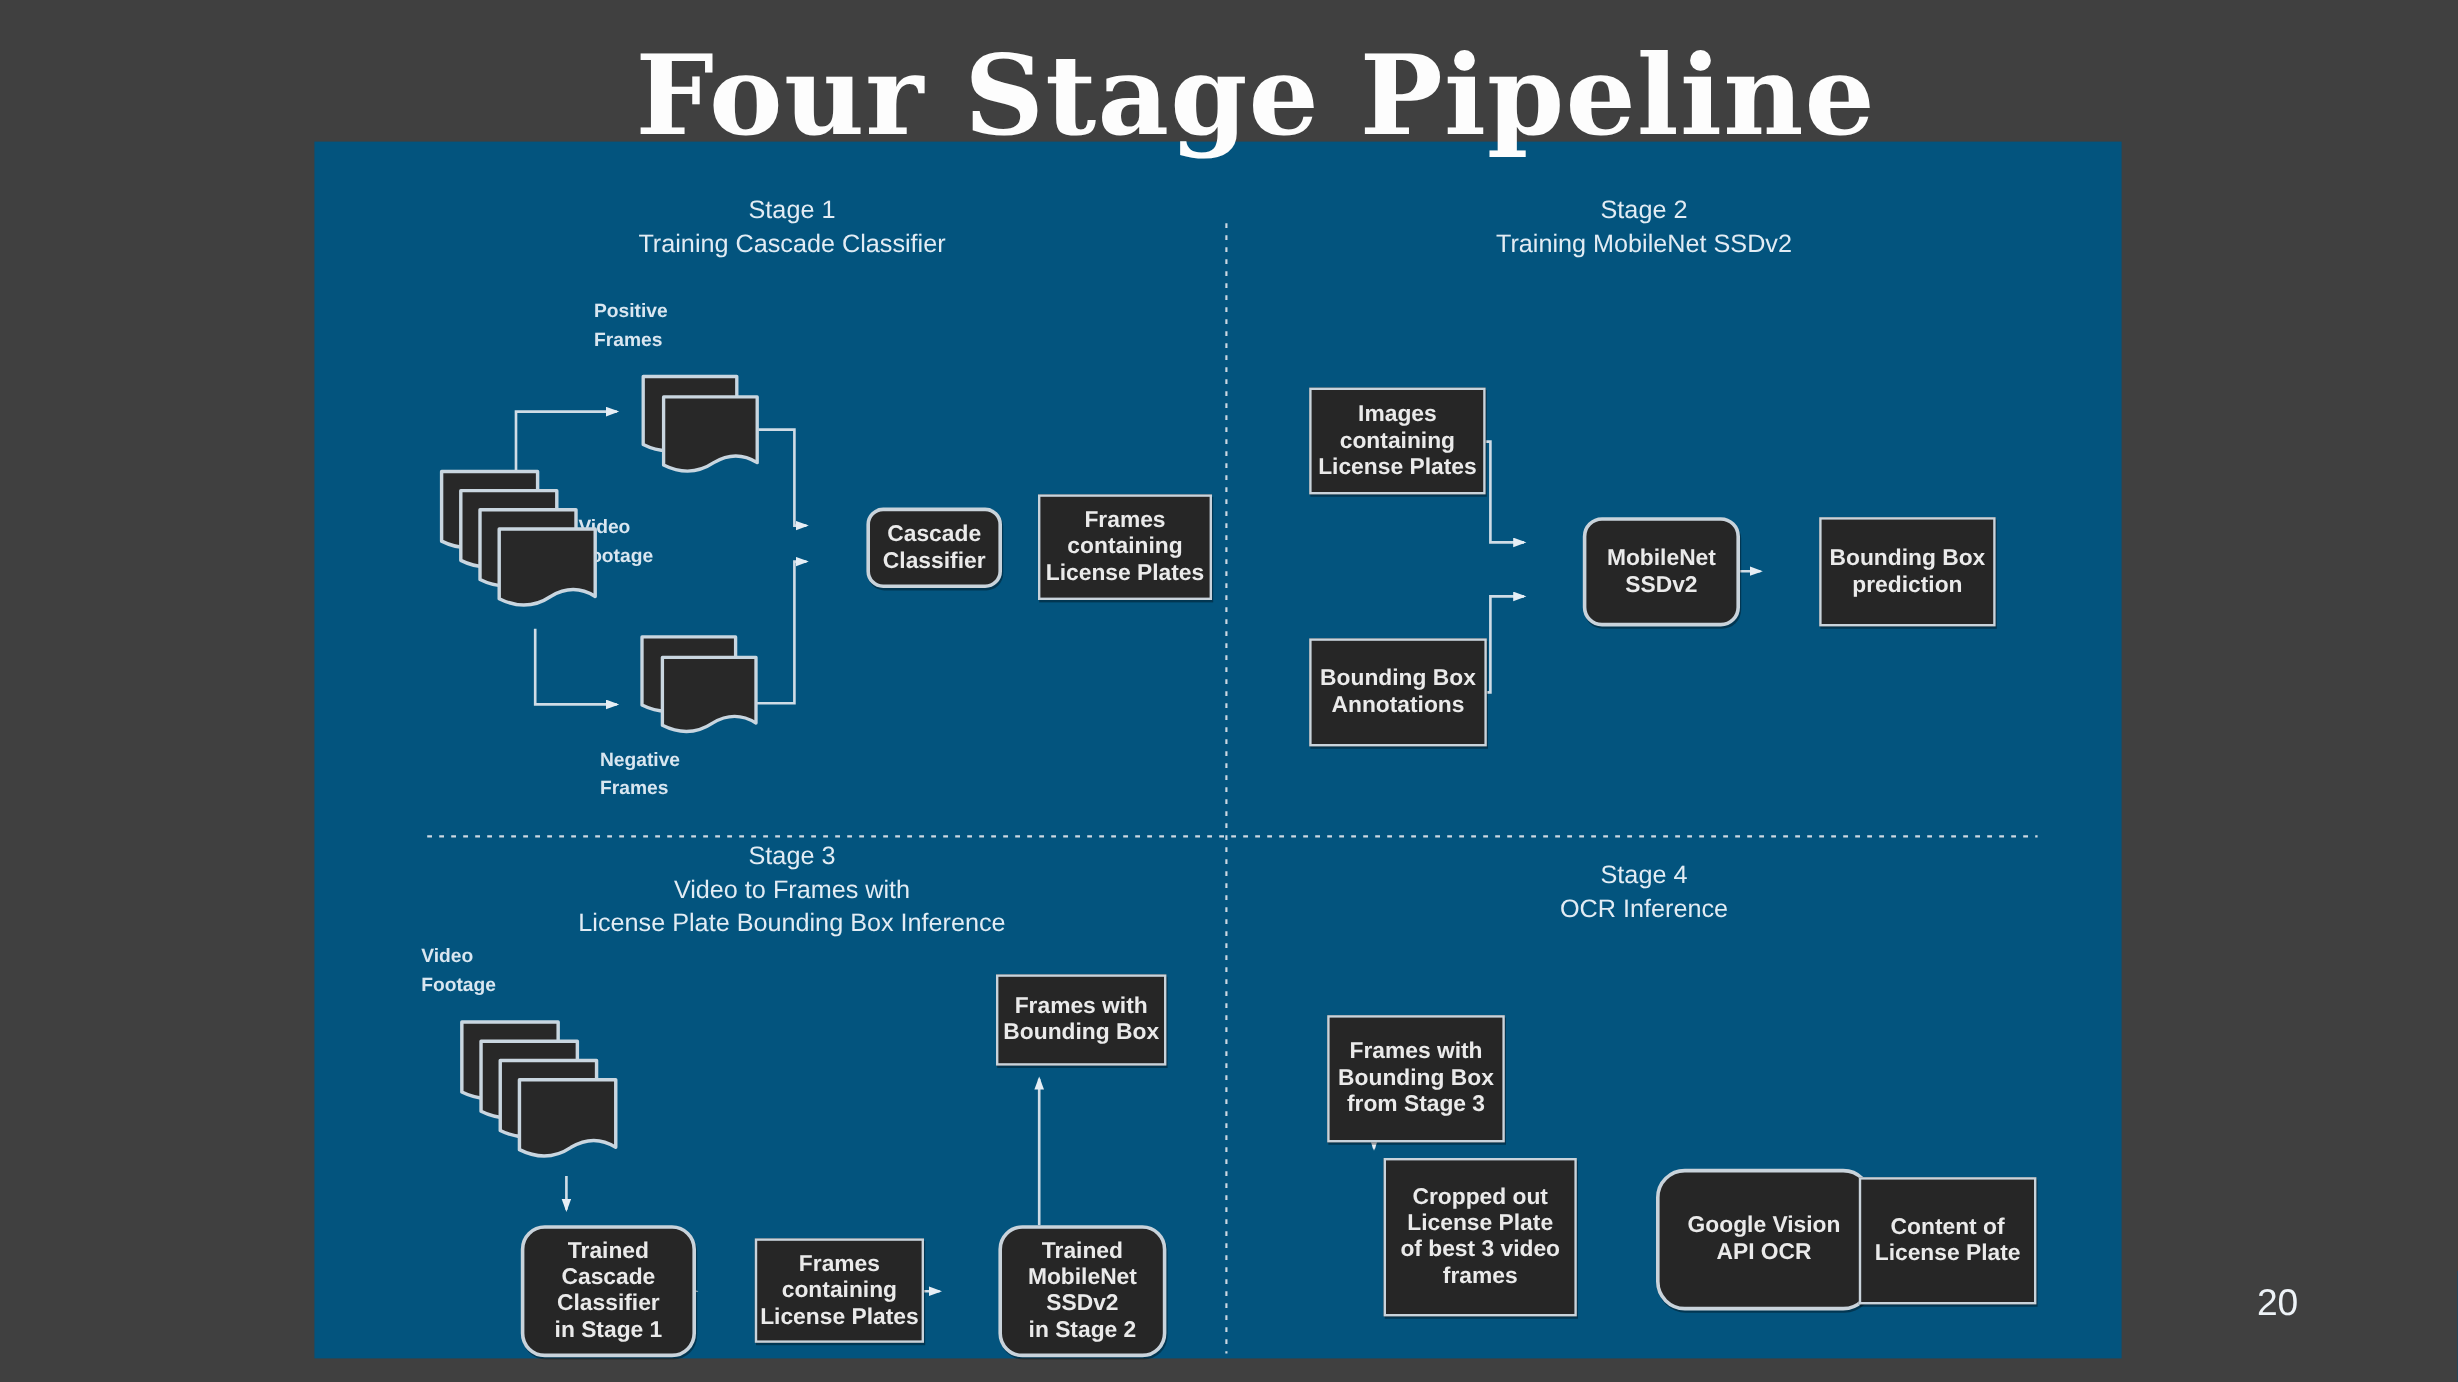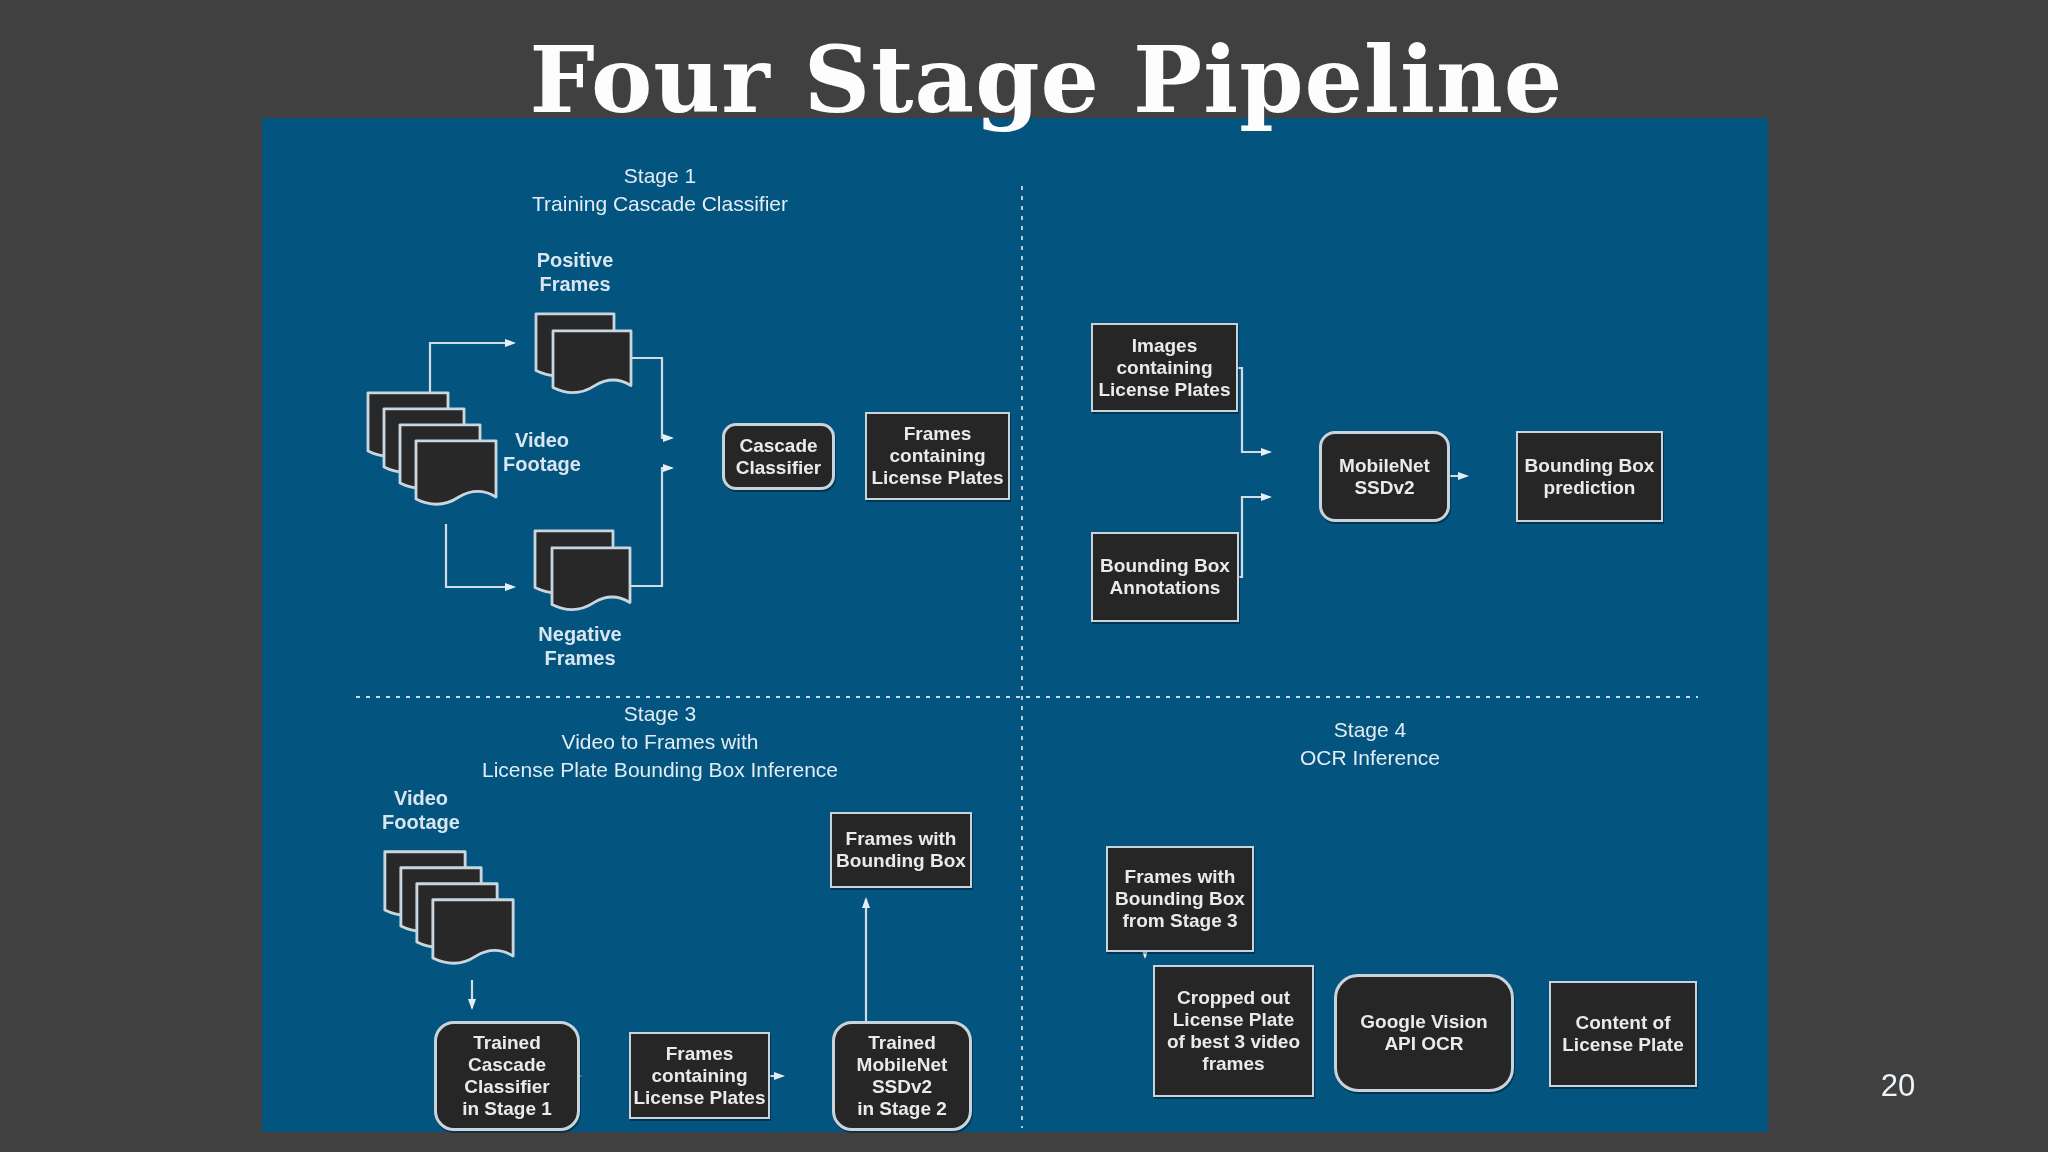--- a/index.html
+++ b/index.html
@@ -16,22 +16,22 @@
   .title {
     position:absolute; top:26px; left:0; width:100%;
     text-align:center; font-family:"DejaVu Serif", serif;
     font-weight:600; font-size:92px; color:#fdfdfd; letter-spacing:1px;
   }
   .stage-header {
     position:absolute; color:#e2ecf4; font-weight:normal; font-size:21px;
     line-height:28px; text-align:center; white-space:pre-line;
   }
   .label {
-    position:absolute; color:#d9e6f0; font-weight:bold; font-size:20px;
-    line-height:24px; text-align:center; white-space:pre-line;
+    position:absolute; color:#d9e6f0; font-weight:bold; font-size:16px;
+    line-height:24px; text-align:left; white-space:pre-line;
   }
   .node {
     position:absolute; background:#262626; border:2px solid #c9d3db;
     color:#eaeaea; display:flex; align-items:center; justify-content:center;
     text-align:center; font-weight:bold; font-size:19px; line-height:22px;
     white-space:pre-line; box-sizing:border-box; box-shadow:1px 2px 0 rgba(0,0,0,0.35);margin-left:35px;
   }
   .node.round { border-radius:16px; border-width:3px; }
   .stack { position:absolute; }
   .stack svg { position:absolute; }
@@ -74,20 +74,22 @@
       <path d="M1022,186 V1128"></path>
       <path d="M356,697 H1698"></path>
     </g>
   </svg>
 
   <div class="title">Four Stage Pipeline</div>
   <div class="page-num">20</div>
 
   <div class="stage-header" style="left:460px; top:162px; width:400px;">Stage 1
 Training Cascade Classifier</div>
+  <div class="stage-header" style="left:1170px; top:162px; width:400px;">Stage 2
+Training MobileNet SSDv2</div>
   <div class="stage-header" style="left:360px; top:700px; width:600px;">Stage 3
 Video to Frames with
 License Plate Bounding Box Inference</div>
   <div class="stage-header" style="left:1170px; top:716px; width:400px;">Stage 4
 OCR Inference</div>
 
   <div class="label" style="left:495px; top:248px; width:160px;">Positive
 Frames</div>
   <div class="label" style="left:482px; top:428px; width:120px;">Video
 Footage</div>
@@ -175,17 +177,17 @@
   <div class="node" style="left:795px; top:812px; width:142px; height:76px;">Frames with
 Bounding Box</div>
 
   <div class="node" style="left:1071px; top:846px; width:148px; height:106px;">Frames with
 Bounding Box
 from Stage 3</div>
   <div class="node" style="left:1118px; top:965px; width:161px; height:132px;">Cropped out
 License Plate
 of best 3 video
 frames</div>
-  <div class="node round" style="left:1299px; top:974px; width:180px; height:118px; border-radius:24px;">Google Vision
+  <div class="node round" style="left:1345px; top:974px; width:180px; height:118px; border-radius:24px;">Google Vision
 API OCR</div>
   <div class="node" style="left:1514px; top:981px; width:148px; height:106px;">Content of
 License Plate</div>
 </div>
 
 </body></html>

